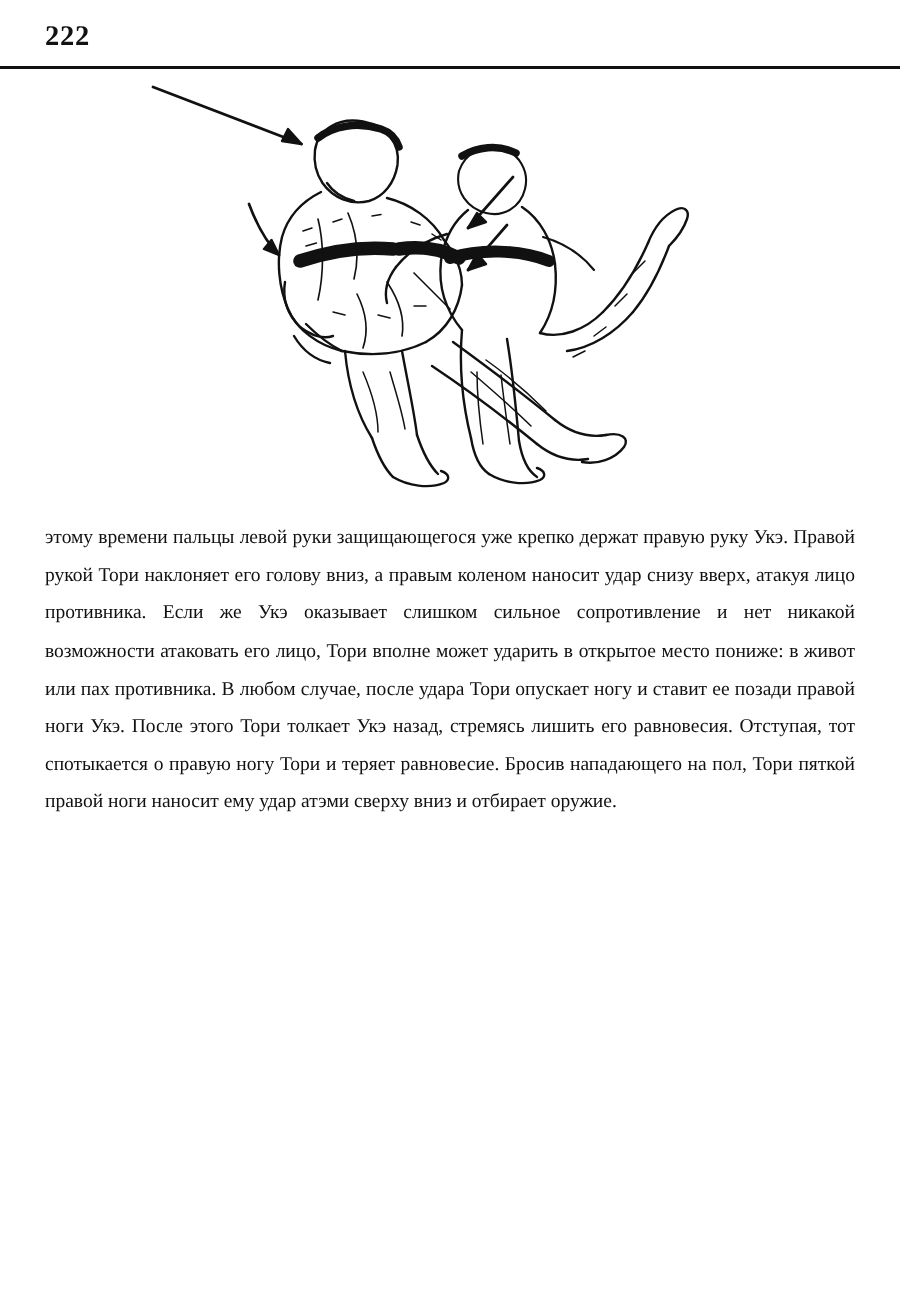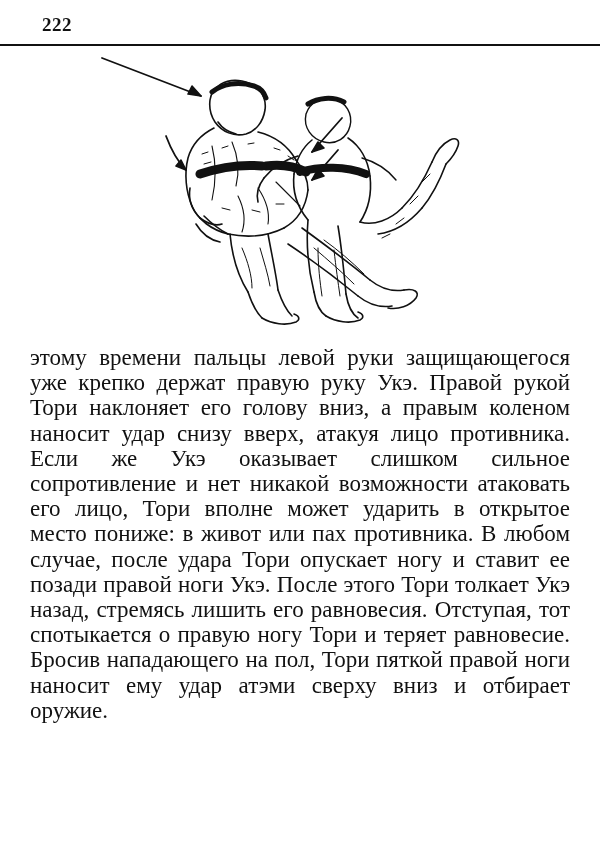--- a/index.html
+++ b/index.html
@@ -26,21 +26,20 @@
 
   .page-number {
     position: absolute;
     left: 30px;
     top: 14px;
     font-family: "Liberation Serif", serif;
     font-size: 19px;
     font-weight: 700;
     letter-spacing: 0.5px;
     color: #111;
-    margin-left: 12px;
   }
 
   .rule {
     position: absolute;
     left: 0;
     top: 44px;
     width: 600px;
     height: 2px;
     background: #111;
   }
@@ -57,21 +56,21 @@
     width: 478px;
     height: 280px;
   }
 
   .body-text {
     position: absolute;
     left: 30px;
     top: 345px;
     width: 540px;
     font-family: "Liberation Serif", serif;
-    font-size: 23px;
+    font-size: 13px;
     line-height: 25.2px;
     text-align: justify;
     text-justify: inter-word;
     color: #111;
     hyphens: none;
   }
 </style>
 </head>
 <body>
 

